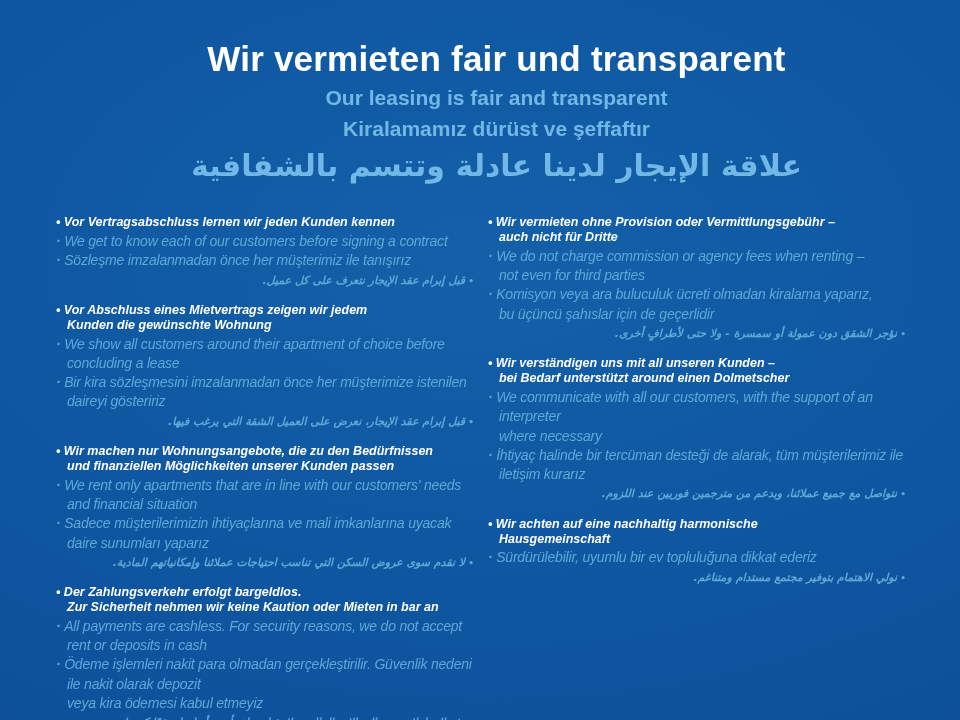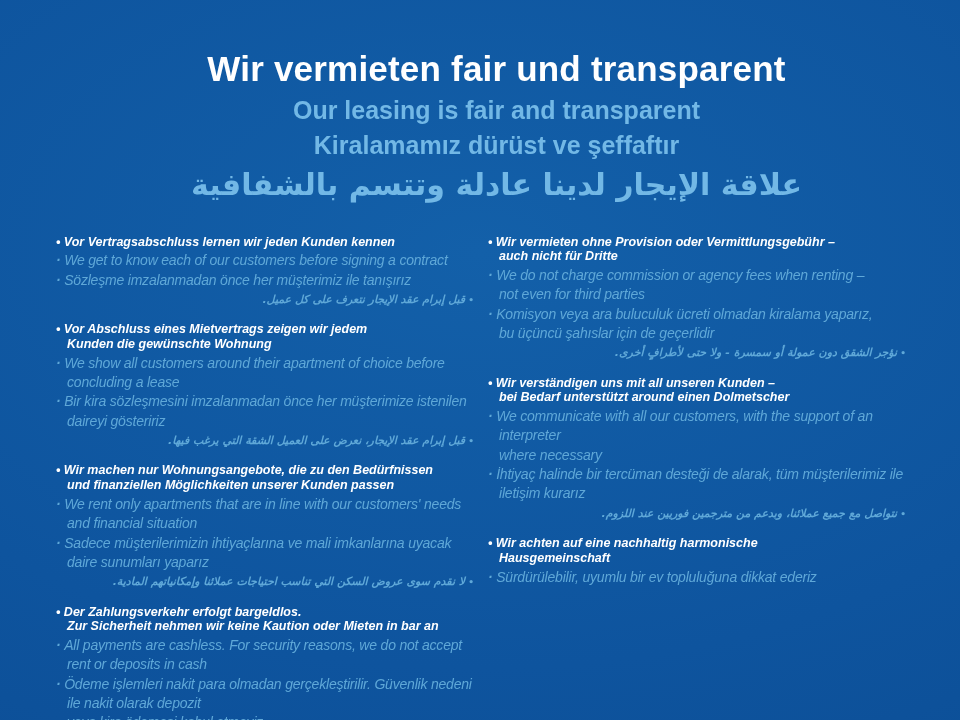--- a/index.html
+++ b/index.html
@@ -8,32 +8,32 @@
     font-family: "Liberation Sans", "DejaVu Sans", sans-serif;
   }
   .poster {
     position: relative;
     width: 960px; height: 720px;
     overflow: hidden;
     background: radial-gradient(ellipse 130% 105% at 50% 35%, #1360a9 0%, #0e549e 55%, #0b4b92 100%);
     color: #fff;
   }
   
-  .header { text-align: center; padding-top: 50px; margin-left: 33px; }
+  .header { text-align: center; padding-top: 40px; margin-left: 33px; }
   .title {
     margin: 0;
     font-size: 35px;
     font-weight: bold;
     color: #ffffff;
     letter-spacing: 0.2px;
     line-height: 1.1;
   }
   .subtitle {
     margin: 7px 0 0 0;
-    font-size: 25px;
+    font-size: 21px;
     font-weight: bold;
     color: #72b8e6;
     line-height: 1.15;
   }
   .subtitle.ar-head {
     font-size: 30px;
     margin-top: 8px;
     font-family: "DejaVu Sans", sans-serif;
   }
   
@@ -143,20 +143,21 @@
 bei Bedarf unterstützt around einen Dolmetscher</p>
         <p class="line-en">We communicate with all our customers, with the support of an interpreter
 where necessary</p>
         <p class="line-tr">İhtiyaç halinde bir tercüman desteği de alarak, tüm müşterilerimiz ile iletişim kurarız</p>
         <p class="line-ar">نتواصل مع جميع عملائنا، وبدعم من مترجمين فوريين عند اللزوم.</p>
       </div>
       <div class="item">
         <p class="line-de">Wir achten auf eine nachhaltig harmonische
 Hausgemeinschaft</p>
         <p class="line-tr">Sürdürülebilir, uyumlu bir ev topluluğuna dikkat ederiz</p>
+        <p class="line-ar">نولي الاهتمام بتوفير مجتمع مستدام ومتناغم.</p>
       </div>
     </div>
 
   </div>
 
   <div class="footer">
     <svg class="logo-svg" viewBox="0 0 212 104" role="img" aria-label="LEG">
 
       <path d="M8 4 H30 V78 H66 V100 H8 Z" fill="#ffffff"></path>
 

